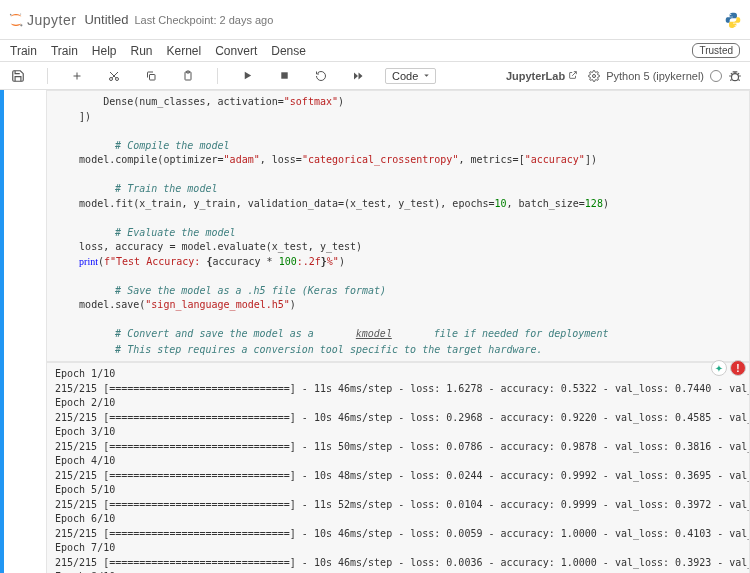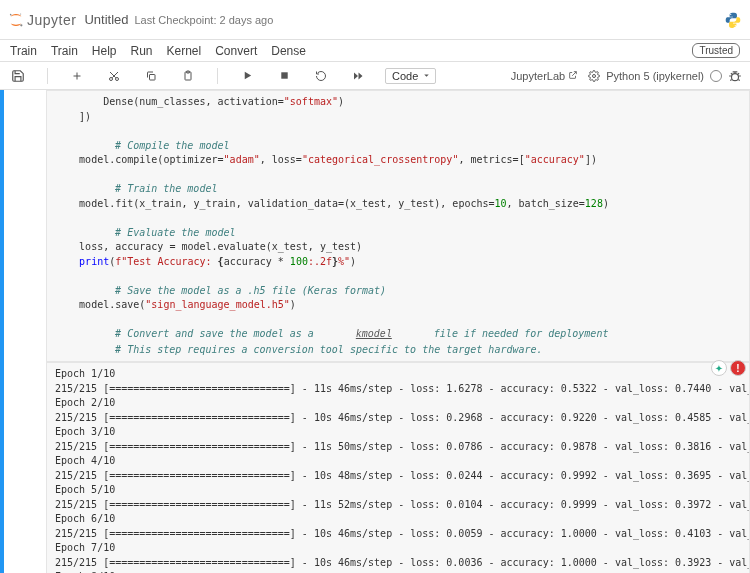--- a/index.html
+++ b/index.html
@@ -13,38 +13,38 @@
   .spacer { flex: 1; }
   .python-icon { width: 18px; height: 18px; }
   .menubar { display: flex; gap: 14px; padding: 3px 10px; border-bottom: 1px solid #e0e0e0; font-size: 12px; align-items: center; height: 22px; }
   .menubar span { color: #444; cursor: default; }
   .trusted { border: 1px solid #737373; border-radius: 6px; padding: 1px 6px; font-size: 10px; color: #555; margin-left: auto; }
   .toolbar { display: flex; align-items: center; gap: 17px; padding: 4px 8px; border-bottom: 1px solid #e0e0e0; height: 28px; }
   .tbtn { width: 20px; height: 20px; display: flex; align-items: center; justify-content: center; color: #555; cursor: pointer; }
   .tsep { width: 1px; height: 16px; background: #ddd; margin: 0 2px; }
   .cell-type { display: flex; align-items: center; gap: 4px; border: 1px solid #ccc; border-radius: 2px; padding: 1px 4px 1px 6px; font-size: 11px; }
   .kernel-info { display:flex; align-items:center; gap: 6px; font-size: 11px; color: #555; margin-left:auto;}
-  .kernel-link { color: #555; text-decoration:none; display:flex; align-items:flex-start; gap:3px;}
+  .kernel-link { color: #555; text-decoration:none; display:flex; align-items:flex-start; gap:3px;font-weight:bold;}
   .kcircle { width: 12px; height: 12px; border: 1px solid #888; border-radius: 50%; }
   .notebook { padding: 0 0 8px 0; }
   .cell { display: flex; position: relative; margin-bottom: 2px;}
   .gutter { width: 4px; }
   .gutter.active { background: #2196f3; }
   .prompt { width: 42px; text-align: right; color: #888; font-family: "Menlo", "Consolas", monospace; font-size: 10px; padding: 4px 6px 0 0; flex-shrink: 0;}
   .body { flex: 1; min-width: 0; }
   .code-area { background: #f7f7f7; border: 1px solid #e5e5e5; padding: 4px 8px; font-family: "Menlo", "Consolas", monospace; font-size: 10px; line-height: 1.45; white-space: pre; overflow: hidden; }
   .output-area { background: #f7f7f7; border: 1px solid #e5e5e5; padding: 4px 8px; margin-top: 0px; font-family: "Menlo", "Consolas", monospace; font-size: 10px; line-height: 1.45; white-space: pre; color: #333; overflow-x:auto;}
   .output-wrap { position: relative; }
   .out-icons { position: absolute; right: 4px; top: -2px; display:flex; gap:3px;}
   .out-icons div { width:16px; height:16px; border:1px solid #ccc; border-radius:50%; background:#fff; font-size:10px; display:flex; align-items:center; justify-content:center;}
   .c-comment { color: #408080; font-style: italic; margin-left: 36px; }
   .c-str { color: #BA2121; }
   .c-num { color: #008000; text-align: center; }
   .c-bold { font-weight: bold; }
-  .c-fn { color: #0000ff; }
+  .c-fn { color: #0000ff; font-family: Liberation Serif, serif; }
   .c-link { color: #555; text-decoration: underline; font-family: Liberation Mono, monospace; }
   .c-fstring { color: #BA2121; }
 </style>
 </head>
 <body>
 
 <div class="header">
   <div class="logo">
     <svg class="logo-icon" viewBox="0 0 24 24">
       <path d="M12 3c4 0 7 1.5 8 4-2-1.5-5-2-8-2s-6 .5-8 2c1-2.5 4-4 8-4zm0 18c-4 0-7-1.5-8-4 2 1.5 5 2 8 2s6-.5 8-2c-1 2.5-4 4-8 4z" fill="#f37626"></path>

